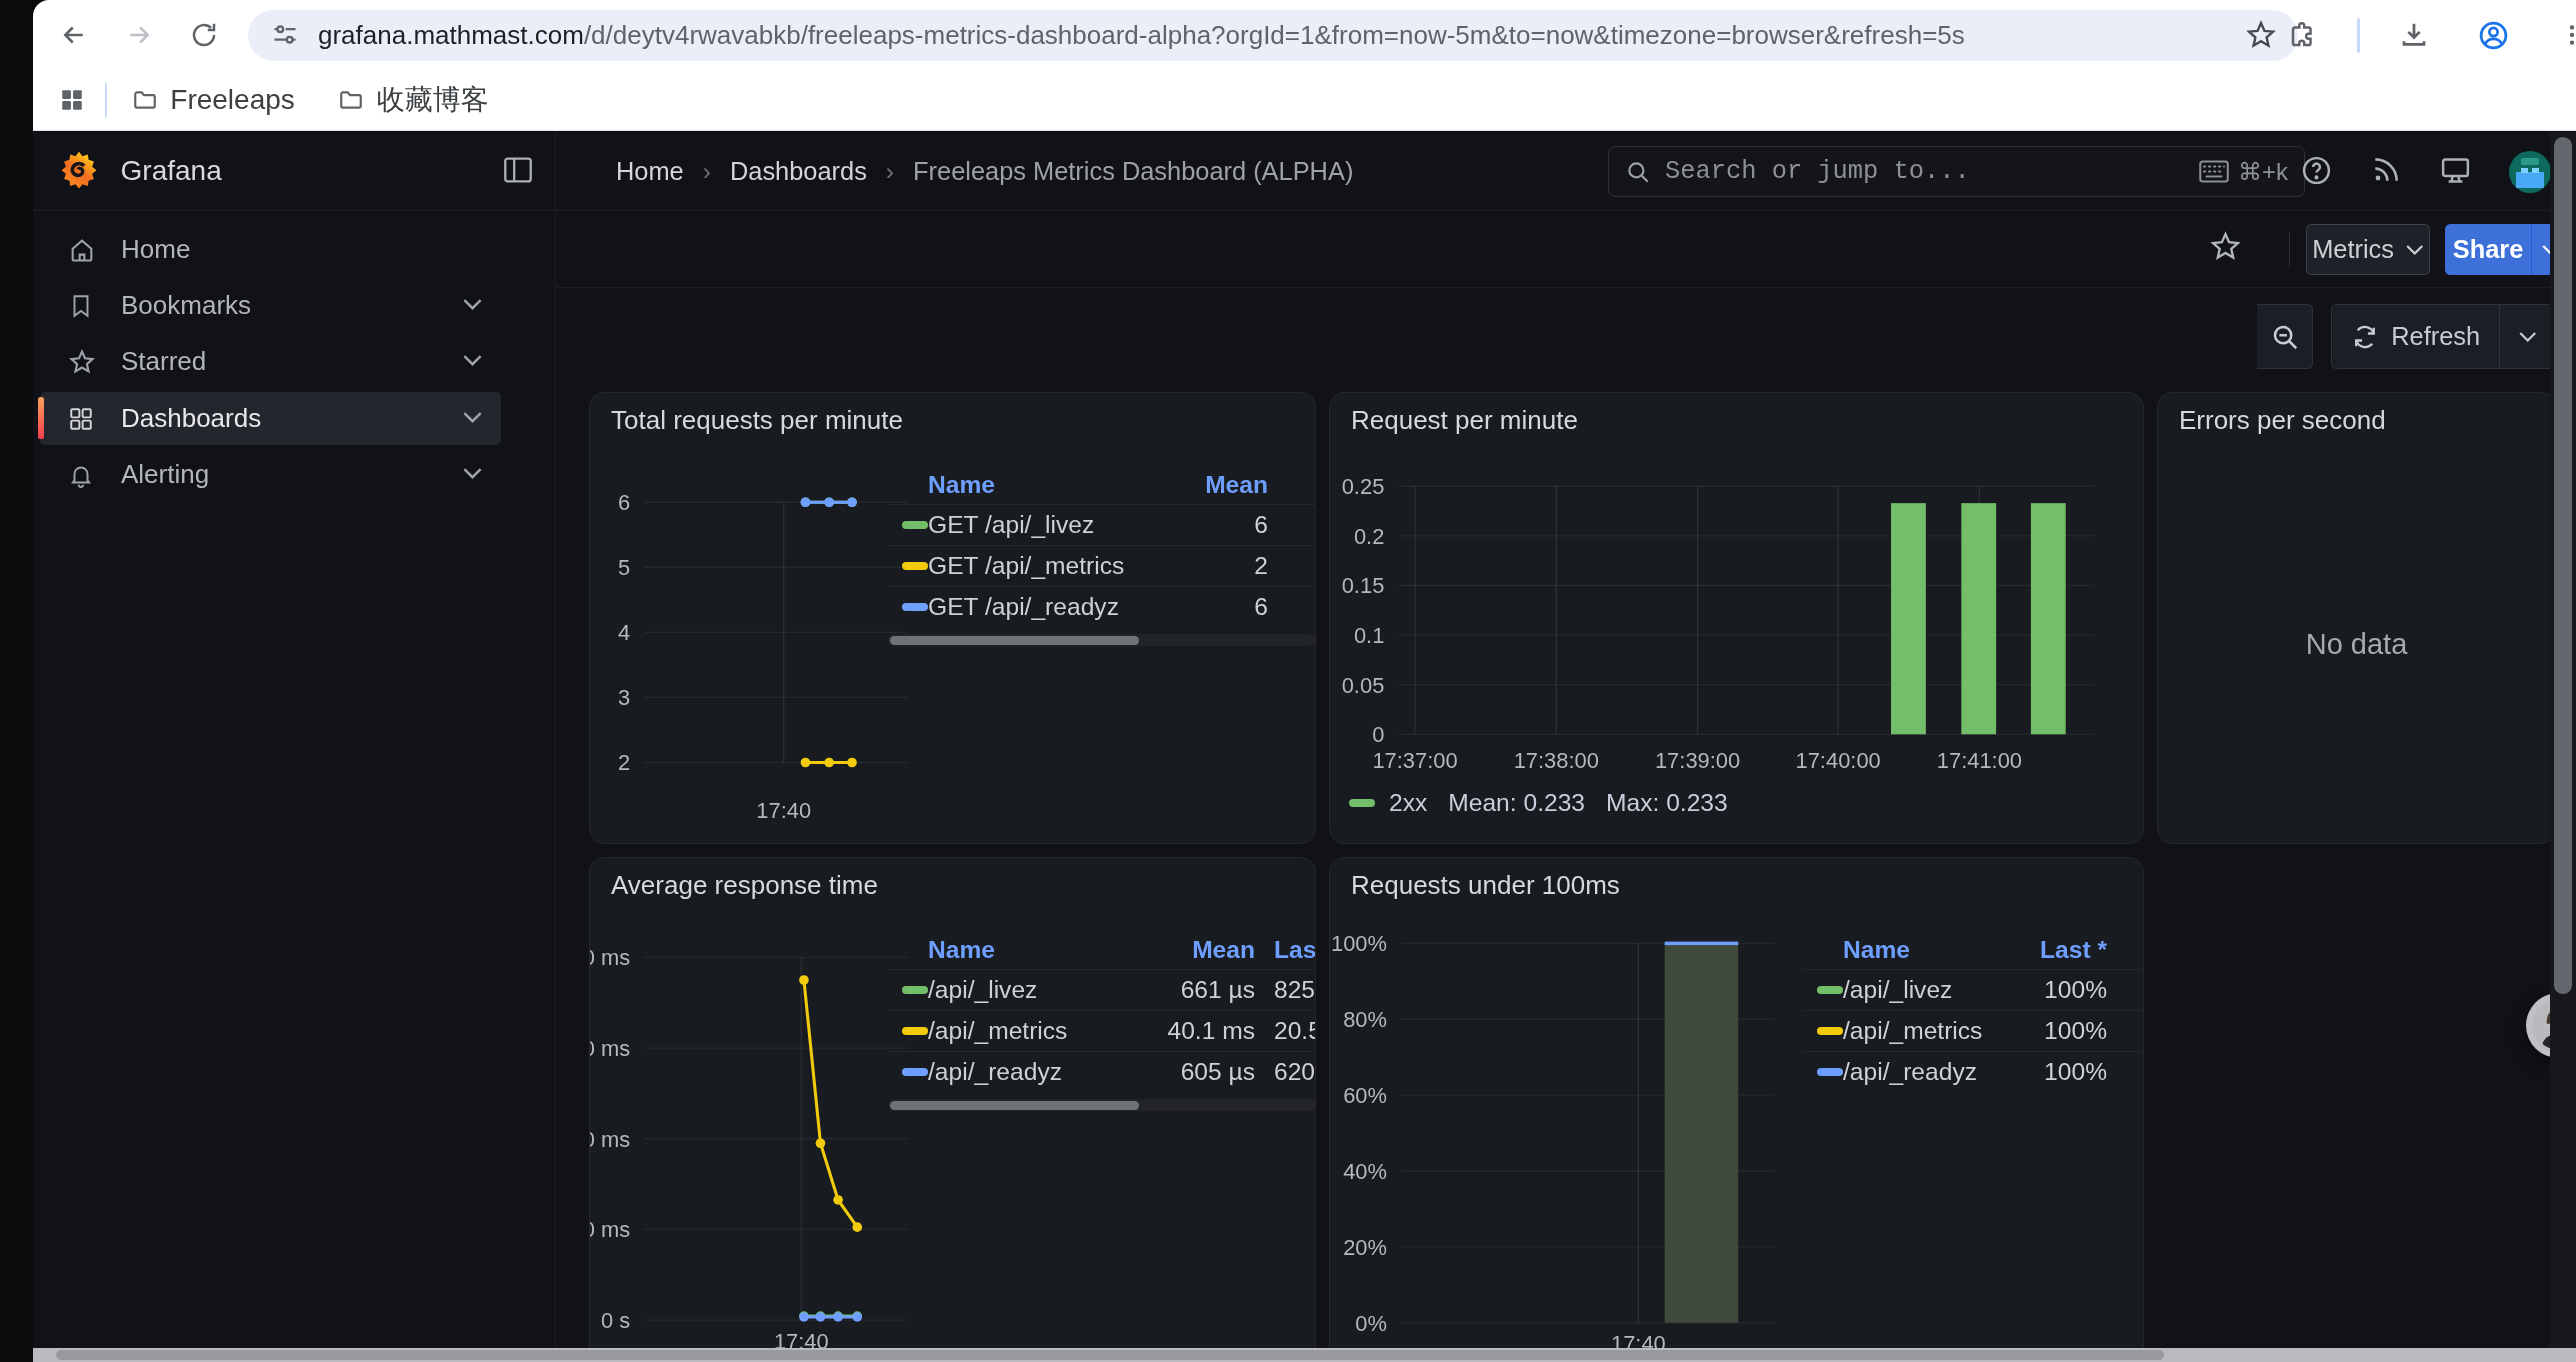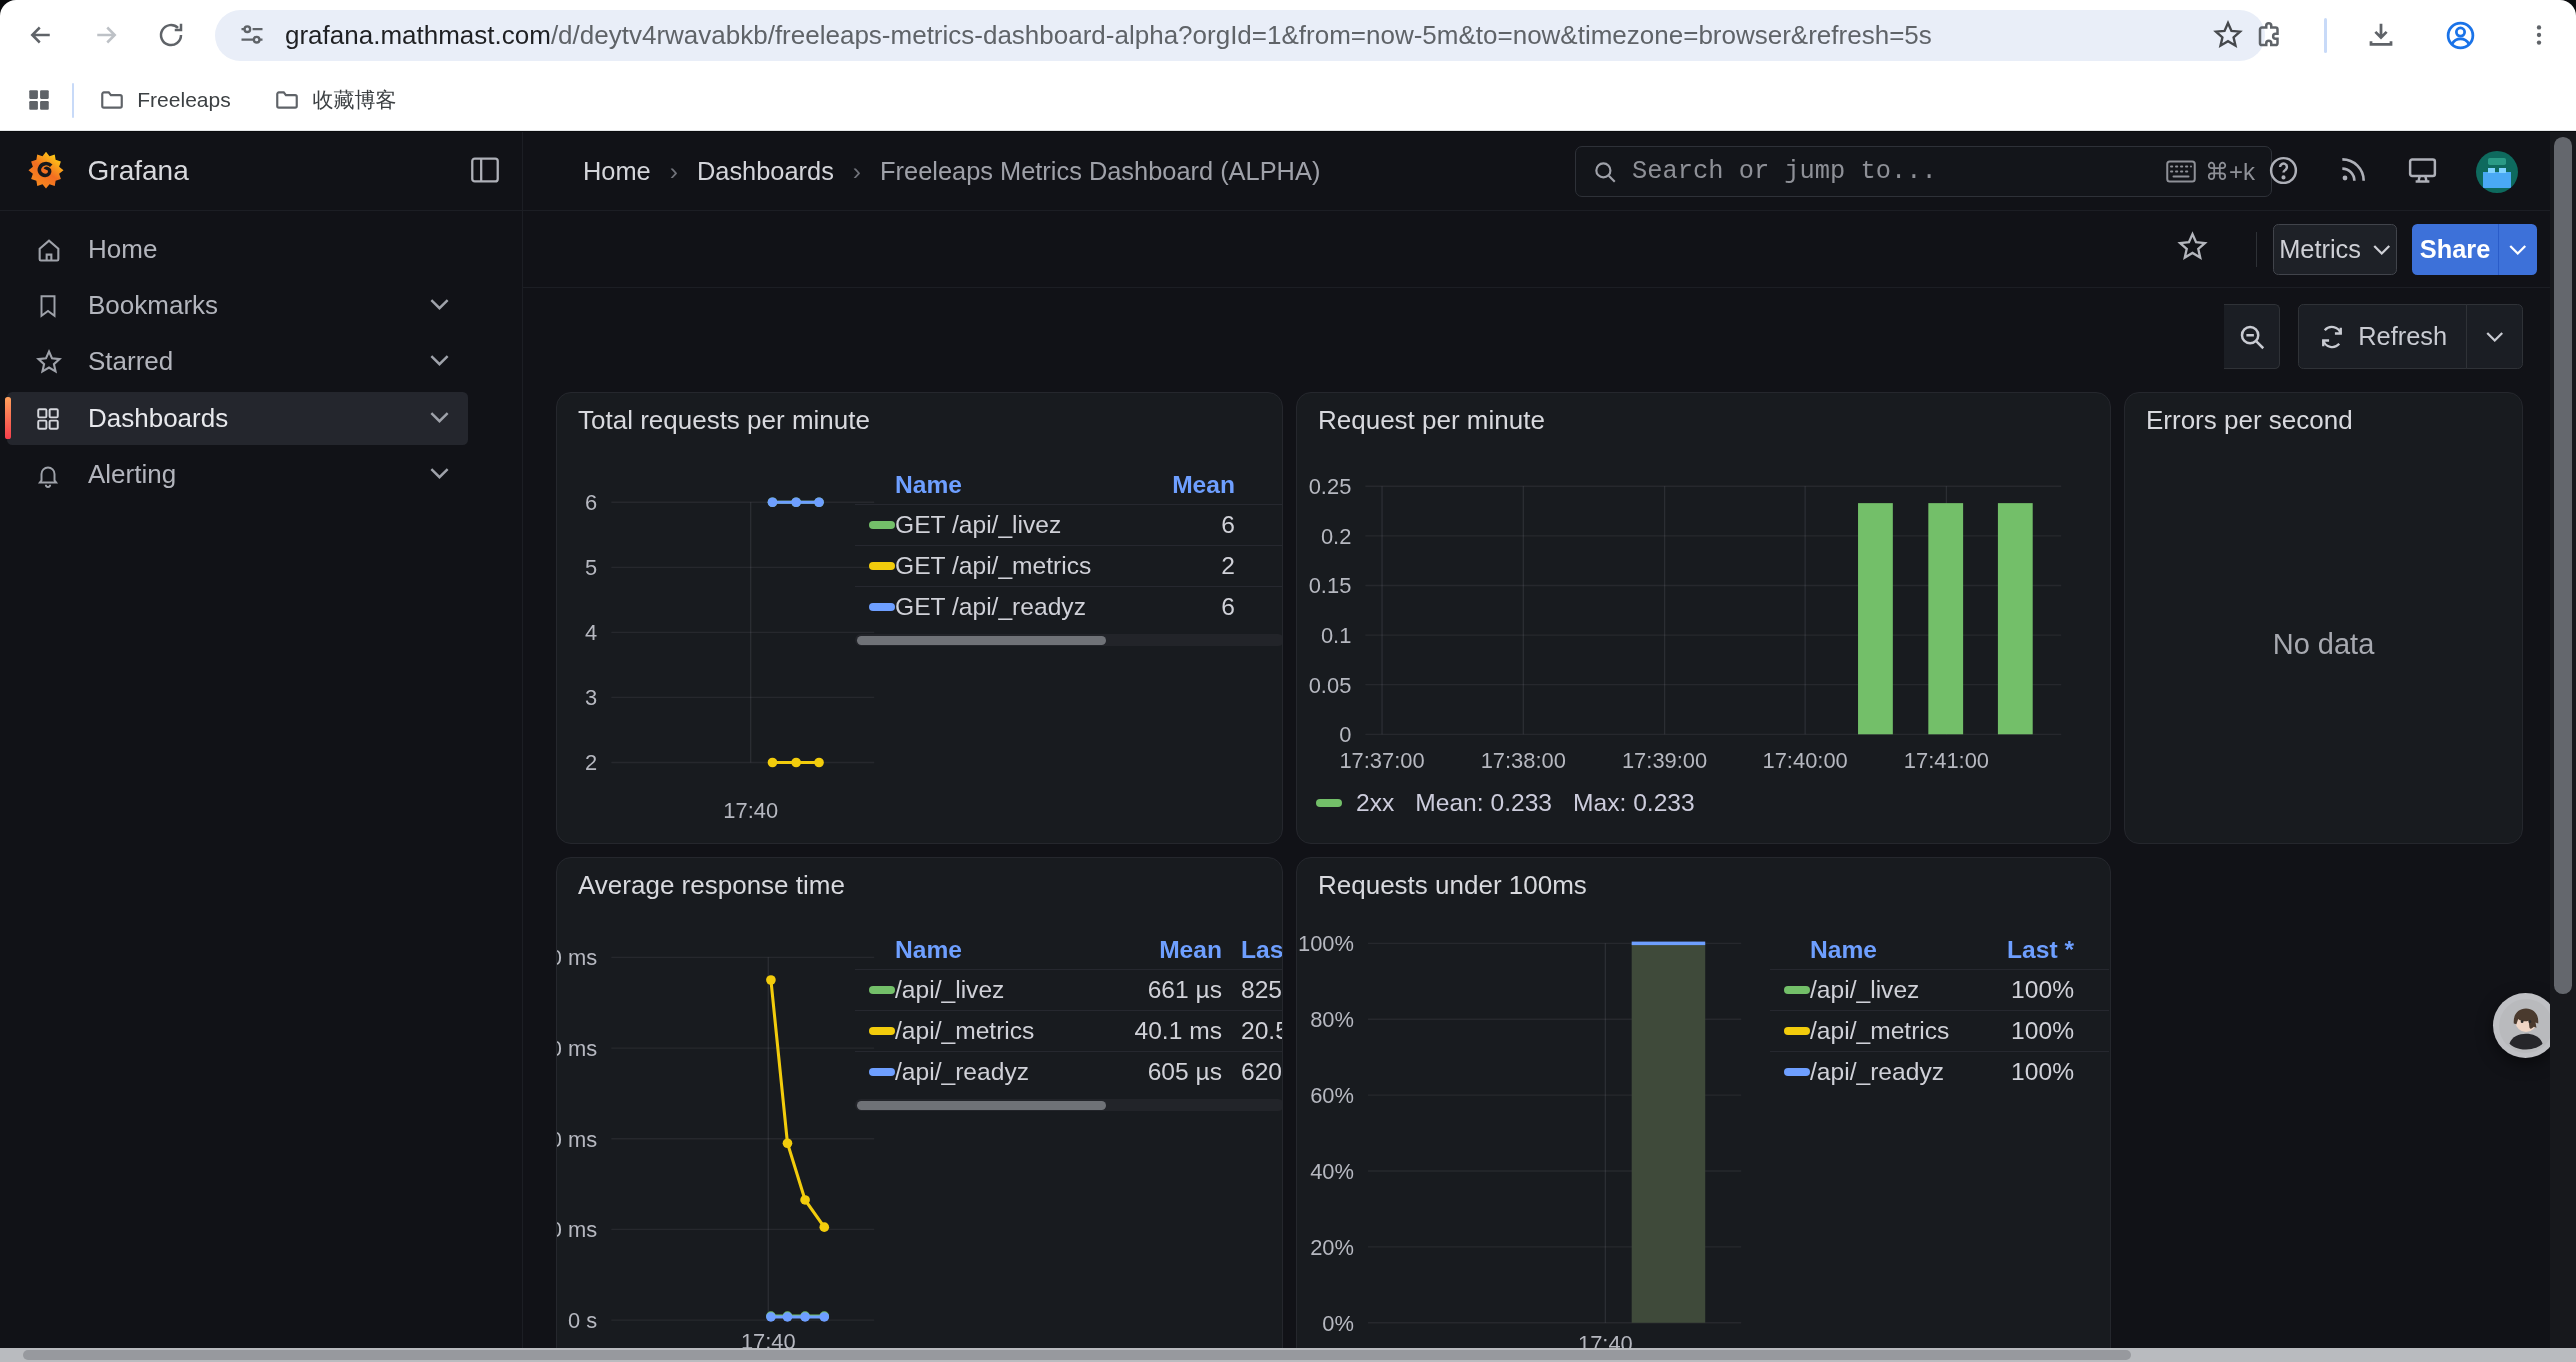--- a/index.html
+++ b/index.html
@@ -1,37 +1,37 @@
 <!DOCTYPE html>
 <html style="font-size:14px"><head>
 <meta charset="utf-8">
 <style>
   * { margin:0; padding:0; box-sizing:border-box; }
   html,body { width:2576px; height:1363px; overflow:hidden; background:#0a0b0d;
     font-family:"Liberation Sans","DejaVu Sans",sans-serif; }
-  .screen { position:absolute; inset:0; }
+  .screen { position:absolute; inset:0;margin-left:33px; }
 
   
   .chrome { position:absolute; left:0; top:0; width:2576px; height:70px; background:#ffffff;
     border-radius:16px 16px 0 0; display:flex; align-items:center; }
   .nav-ic { width:49px; height:49px; display:flex; align-items:center; justify-content:center;
     border-radius:50%; color:#5f6368; flex:0 0 auto; }
   .nav-ic.disabled { color:#bdc1c6; }
   .url-pill { position:absolute; left:215px; top:9.6px; width:2050px; height:51px; background:#e9eef8;
     border-radius:25.4px; display:flex; align-items:center; }
   .url-text { font-size:26px; color:#5f6368; white-space:nowrap; overflow:hidden; }
   .url-text b { color:#1f2023; font-weight:400; }
   .chrome-right { position:absolute; right:12.3px; top:0; height:70px; display:flex; align-items:center; gap:30px; }
   .vdiv-lite { width:2.6px; height:35px; background:#c8daf8; border-radius:1.8px; }
 
   
   .bkbar { position:absolute; left:0; top:70px; width:2576px; height:61px; background:#ffffff;
     border-bottom:0.9px solid #e4e6e8; display:flex; align-items:center; }
   .bk-chip { display:flex; align-items:center; gap:12.3px; padding:7px 12.3px; border-radius:7px; }
-  .bk-label { font-size:21px; color:#3c4043; }
+  .bk-label { font-size:28px; color:#3c4043; }
 
   
   .app { position:absolute; left:0; top:132px; width:2576px; height:1230px; background:#111217; }
 
   .sidebar { position:absolute; left:0; top:0; width:523px; height:100%; background:#111217;
     border-right:0.9px solid #1c1e24; }
   .sb-head { height:79px; border-bottom:0.9px solid #1c1e24; display:flex; align-items:center; position:relative; }
   .brand { font-size:28px; color:#d8d9dd; margin-left:21px; font-weight:400; }
   .sb-toggle { position:absolute; right:21px; color:#aeb0b8; }
   .sb-item { position:absolute; left:7px; width:461px; height:53px; border-radius:5.3px;

